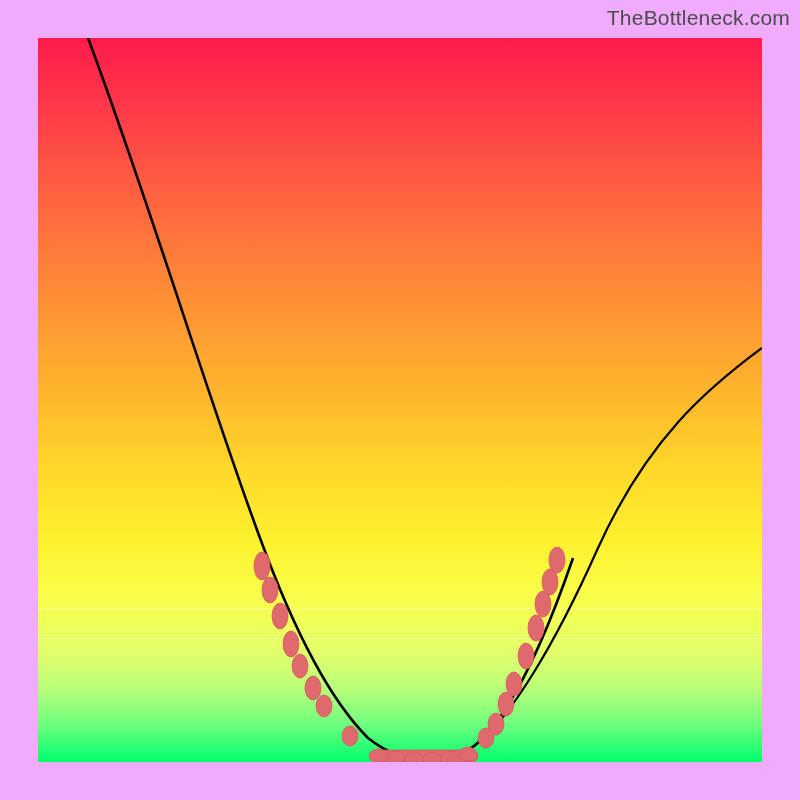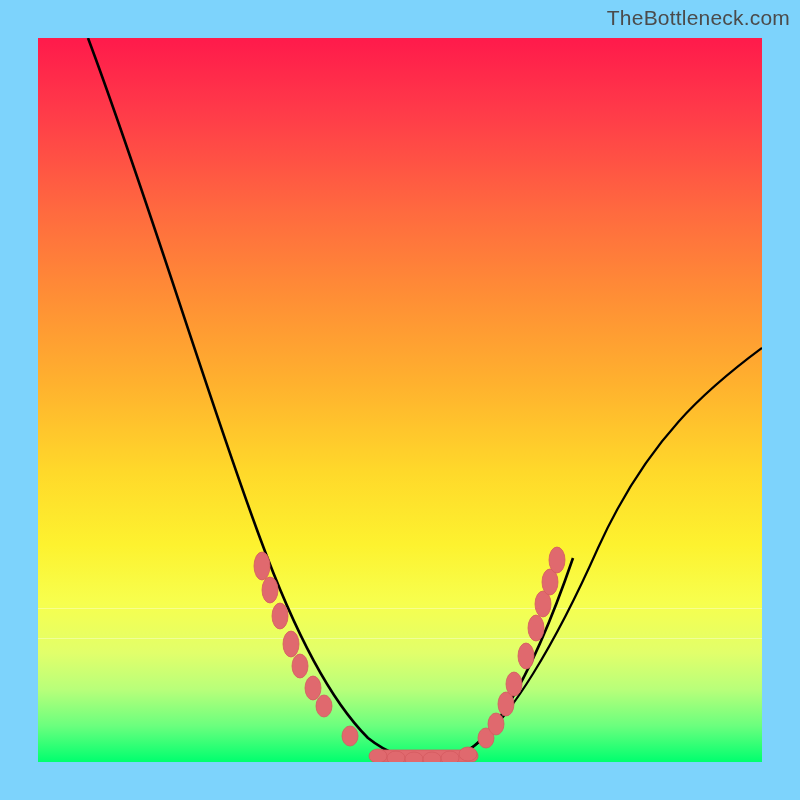--- a/index.html
+++ b/index.html
@@ -10,21 +10,21 @@
     overflow: hidden;
     background: #000;
     font-family: Arial, Helvetica, sans-serif;
   }
   .frame {
     position: absolute;
     left: 0;
     top: 0;
     width: 800px;
     height: 800px;
-    background: #7dd3fc;
+    background: #f0abfc;
   }
   .plot-area {
     position: absolute;
     left: 38px;
     top: 38px;
     width: 724px;
     height: 724px;
     
     background: linear-gradient(
       to bottom,

